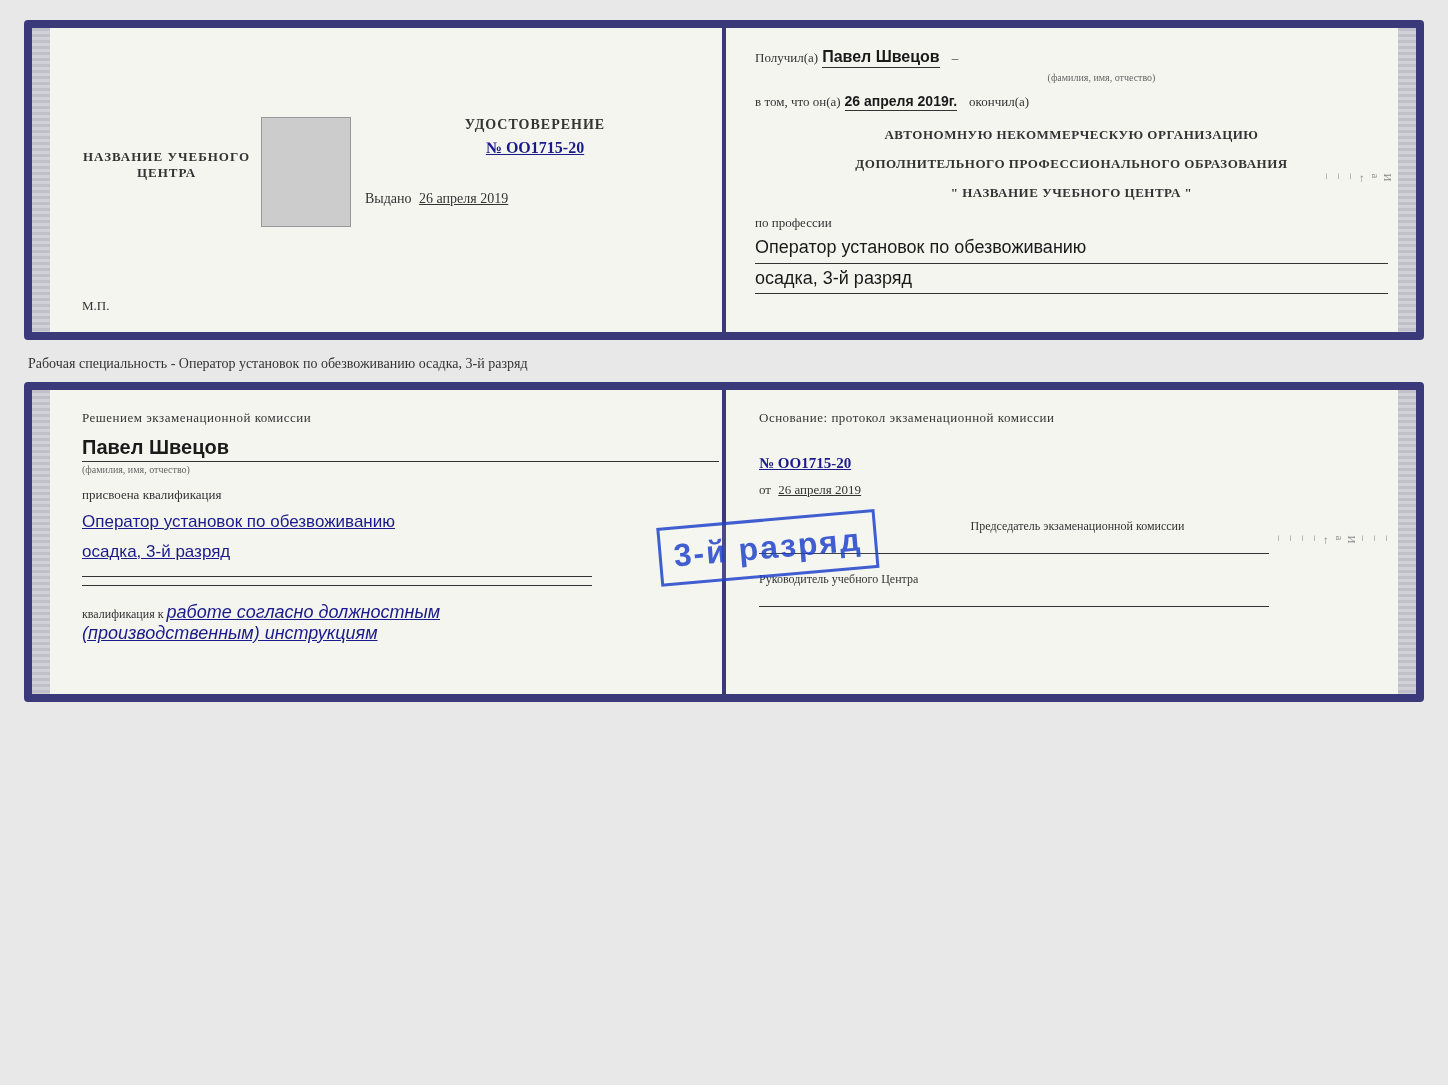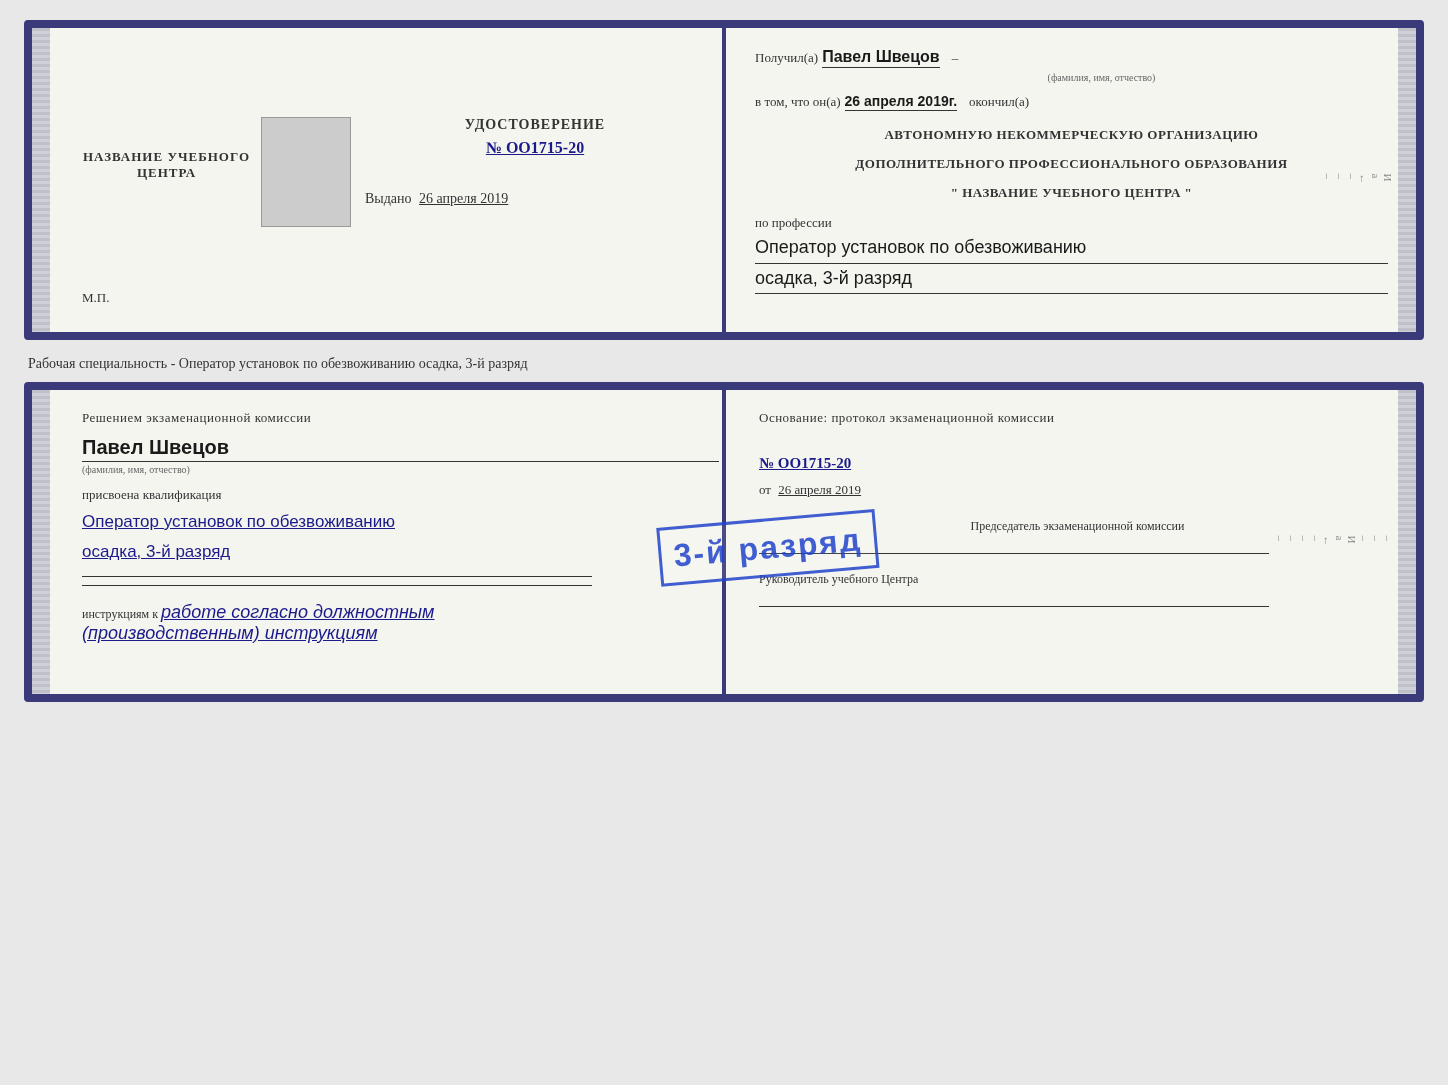--- a/index.html
+++ b/index.html
@@ -122,21 +122,21 @@
     .issued-row {
       font-size: 14px;
       color: #333;
       margin-top: 10px;
       align-self: flex-start;
       margin-left: 10px;
     }
 
     .mp-label {
       position: absolute;
-      bottom: 26px;
+      bottom: 18px;
       left: 50px;
       font-size: 13px;
       color: #333;
     }
 
     
     .line-row {
       display: flex;
       align-items: baseline;
       margin-bottom: 10px;
@@ -407,21 +407,21 @@
       <div class="assigned-label">присвоена квалификация</div>
       <div class="qualification-value">Оператор установок по обезвоживанию</div>
       <div class="qualification-value">осадка, 3-й разряд</div>
 
       <div style="margin-top: 12px;">
         <div class="signature-line"></div>
         <div class="signature-line" style="margin-top:8px;"></div>
       </div>
 
       <div class="allowed-text">
-        <span>инструкциям к</span>
+        <span>квалификация к</span>
         <span class="allowed-value">работе согласно должностным</span><br>
         <span class="allowed-value">(производственным) инструкциям</span>
       </div>
     </div>
 
     <div class="doc-right card2-right">
       <div class="basis-title">Основание: протокол экзаменационной комиссии</div>
       <div class="protocol-number">№ OO1715-20</div>
       <div class="protocol-date">
         <span>от</span>

